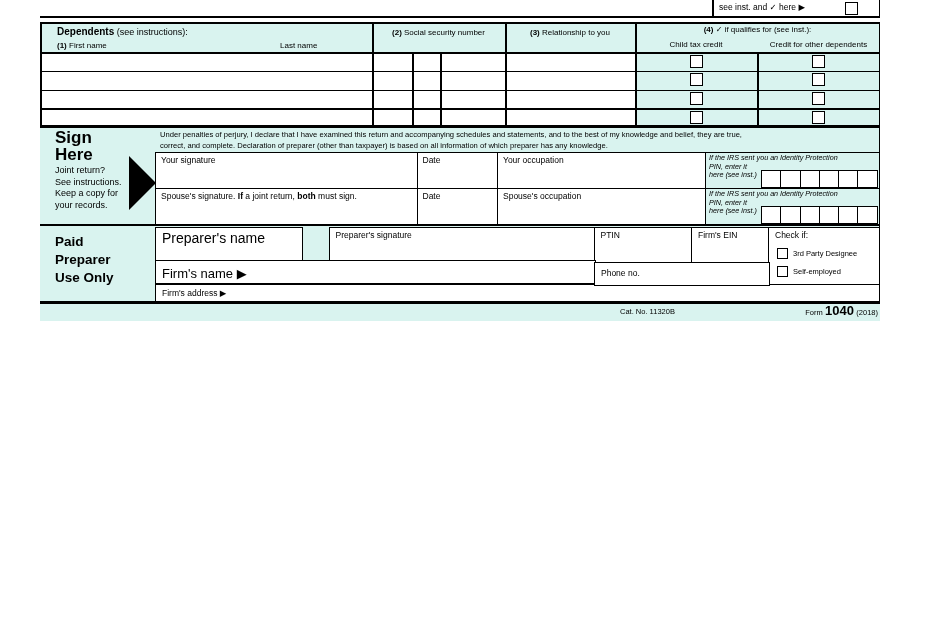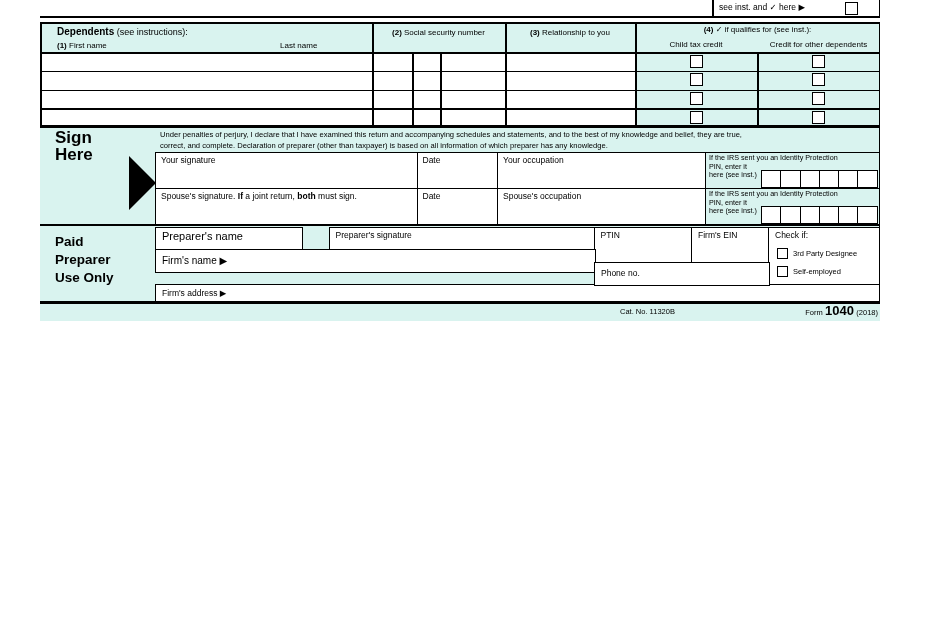--- a/index.html
+++ b/index.html
@@ -2,21 +2,21 @@
 <html><head>
 <meta charset="utf-8">
 <style>
   html,body{margin:0;padding:0;background:#fff;}
   .page{position:relative;width:930px;height:620px;background:#ffffff;
         font-family:"Liberation Sans","DejaVu Sans",sans-serif;color:#000;overflow:hidden;}
   .abs{position:absolute;}
   .ln{position:absolute;background:#000;}
   .cyan{position:absolute;background:#d9f3ef;}
   .cellw{position:absolute;background:#ffffff;border:1.5px solid #000;box-sizing:border-box;}
-  .cellc{position:absolute;background:#d9f3ef;border:1.5px solid #000;box-sizing:border-box;}
+  .cellc{position:absolute;background:#d9f3ef;border:1.5px solid #000;box-sizing:border-box;font-style:italic;}
   .lbl{position:absolute;font-size:8.5px;white-space:nowrap;line-height:1.1;}
   .sm{font-size:7.2px;}
   .b{font-weight:bold;}
   .cb{position:absolute;width:13px;height:13px;background:#fff;border:1.5px solid #000;box-sizing:border-box;}
   .cbs{position:absolute;width:11px;height:11px;background:#fff;border:1.2px solid #000;box-sizing:border-box;}
   .ctr{text-align:center;}
   .pinboxes{position:absolute;display:flex;}
   .pinboxes span{flex:1;background:#fff;border:1.5px solid #000;box-sizing:border-box;margin-left:-1.5px;}
   .pinboxes span:first-child{margin-left:0;}
   .tri{position:absolute;width:0;height:0;border-top:27px solid transparent;border-bottom:27px solid transparent;border-left:27px solid #000;}
@@ -88,20 +88,26 @@
   <span class="cb" style="left:811.5px;top:54.5px;"></span>
   <span class="cb" style="left:811.5px;top:73px;"></span>
   <span class="cb" style="left:811.5px;top:92px;"></span>
   <span class="cb" style="left:811.5px;top:110.5px;"></span>
 
   <div class="cyan" style="left:40px;top:127px;width:840px;height:99px;"></div>
   <div class="ln" style="left:40px;top:125px;width:840px;height:2.5px;"></div>
   <div class="ln" style="left:878.5px;top:127px;width:1.5px;height:99px;"></div>
   <div class="lbl b" style="left:55px;top:129px;font-size:17px;">Sign</div>
   <div class="lbl b" style="left:55px;top:146px;font-size:17px;">Here</div>
+  <div class="abs" style="left:55px;top:165px;font-size:9px;line-height:11.5px;">
+    <span style="display:block;">Joint return?</span>
+    <span style="display:block;">See instructions.</span>
+    <span style="display:block;">Keep a copy for</span>
+    <span style="display:block;">your records.</span>
+  </div>
   <div class="tri" style="left:129px;top:156px;"></div>
   <div class="lbl" style="left:160px;top:131px;font-size:7.6px;">Under penalties of perjury, I declare that I have examined this return and accompanying schedules and statements, and to the best of my knowledge and belief, they are true,</div>
   <div class="lbl" style="left:160px;top:141.5px;font-size:7.6px;">correct, and complete. Declaration of preparer (other than taxpayer) is based on all information of which preparer has any knowledge.</div>
 
   <div class="cellw" style="left:155px;top:152px;width:263px;height:37.5px;padding:2px 5px;font-size:8.5px;">
     <span>Your signature</span>
   </div>
   <div class="cellw" style="left:416.5px;top:152px;width:82px;height:37.5px;padding:2px 5px;font-size:8.5px;">
     <span>Date</span>
   </div>
@@ -145,40 +151,40 @@
     </div>
   </div>
 
   <div class="cyan" style="left:40px;top:226px;width:840px;height:77px;"></div>
   <div class="ln" style="left:40px;top:223.5px;width:840px;height:2.5px;"></div>
   <div class="ln" style="left:878.5px;top:226px;width:1.5px;height:77px;"></div>
   <div class="lbl b" style="left:55px;top:235px;font-size:13.5px;">Paid</div>
   <div class="lbl b" style="left:55px;top:253px;font-size:13.5px;">Preparer</div>
   <div class="lbl b" style="left:55px;top:271px;font-size:13.5px;">Use Only</div>
 
-  <div class="cellw" style="left:155px;top:227px;width:148px;height:36.5px;padding:2px 6px;font-size:11px;">
+  <div class="cellw" style="left:155px;top:227px;width:148px;height:36.5px;padding:2px 6px;font-size:14px;">
     <span>Preparer's name</span>
   </div>
   <div class="cellw" style="left:328.5px;top:227px;width:266.5px;height:36.5px;padding:2px 6px;font-size:8.5px;">
     <span>Preparer's signature</span>
   </div>
   <div class="cellw" style="left:593.5px;top:227px;width:99px;height:36.5px;padding:2px 6px;font-size:8.5px;">
     <span>PTIN</span>
   </div>
   <div class="cellw" style="left:691px;top:227px;width:78.5px;height:36.5px;padding:2px 6px;font-size:8.5px;">
     <span>Firm's EIN</span>
   </div>
   <div class="cellw" style="left:768px;top:227px;width:112px;height:58px;">
     <span class="lbl" style="left:6px;top:3px;">Check if:</span>
     <span class="cbs" style="left:8px;top:20px;"></span>
     <span class="lbl" style="left:24px;top:21.5px;font-size:7.5px;">3rd Party Designee</span>
     <span class="cbs" style="left:8px;top:38px;"></span>
     <span class="lbl" style="left:24px;top:39.5px;font-size:7.5px;">Self-employed</span>
   </div>
-  <div class="cellw" style="left:155px;top:249px;width:440.5px;height:23.5px;padding:5px 6px 0;font-size:10px;">
+  <div class="cellw" style="left:155px;top:260px;width:440.5px;height:23.5px;padding:5px 6px 0;font-size:13px;">
     <span>Firm's name ▶</span>
   </div>
   <div class="cellw" style="left:155px;top:284px;width:725px;height:19px;padding:3px 6px 0;font-size:8.5px;">
     <span>Firm's address ▶</span>
   </div>
   <div class="cellw" style="left:594px;top:262px;width:175.5px;height:23.5px;padding:5px 6px 0;font-size:8.5px;">
     <span>Phone no.</span>
   </div>
 
   <div class="cyan" style="left:40px;top:303px;width:840px;height:18px;"></div>

